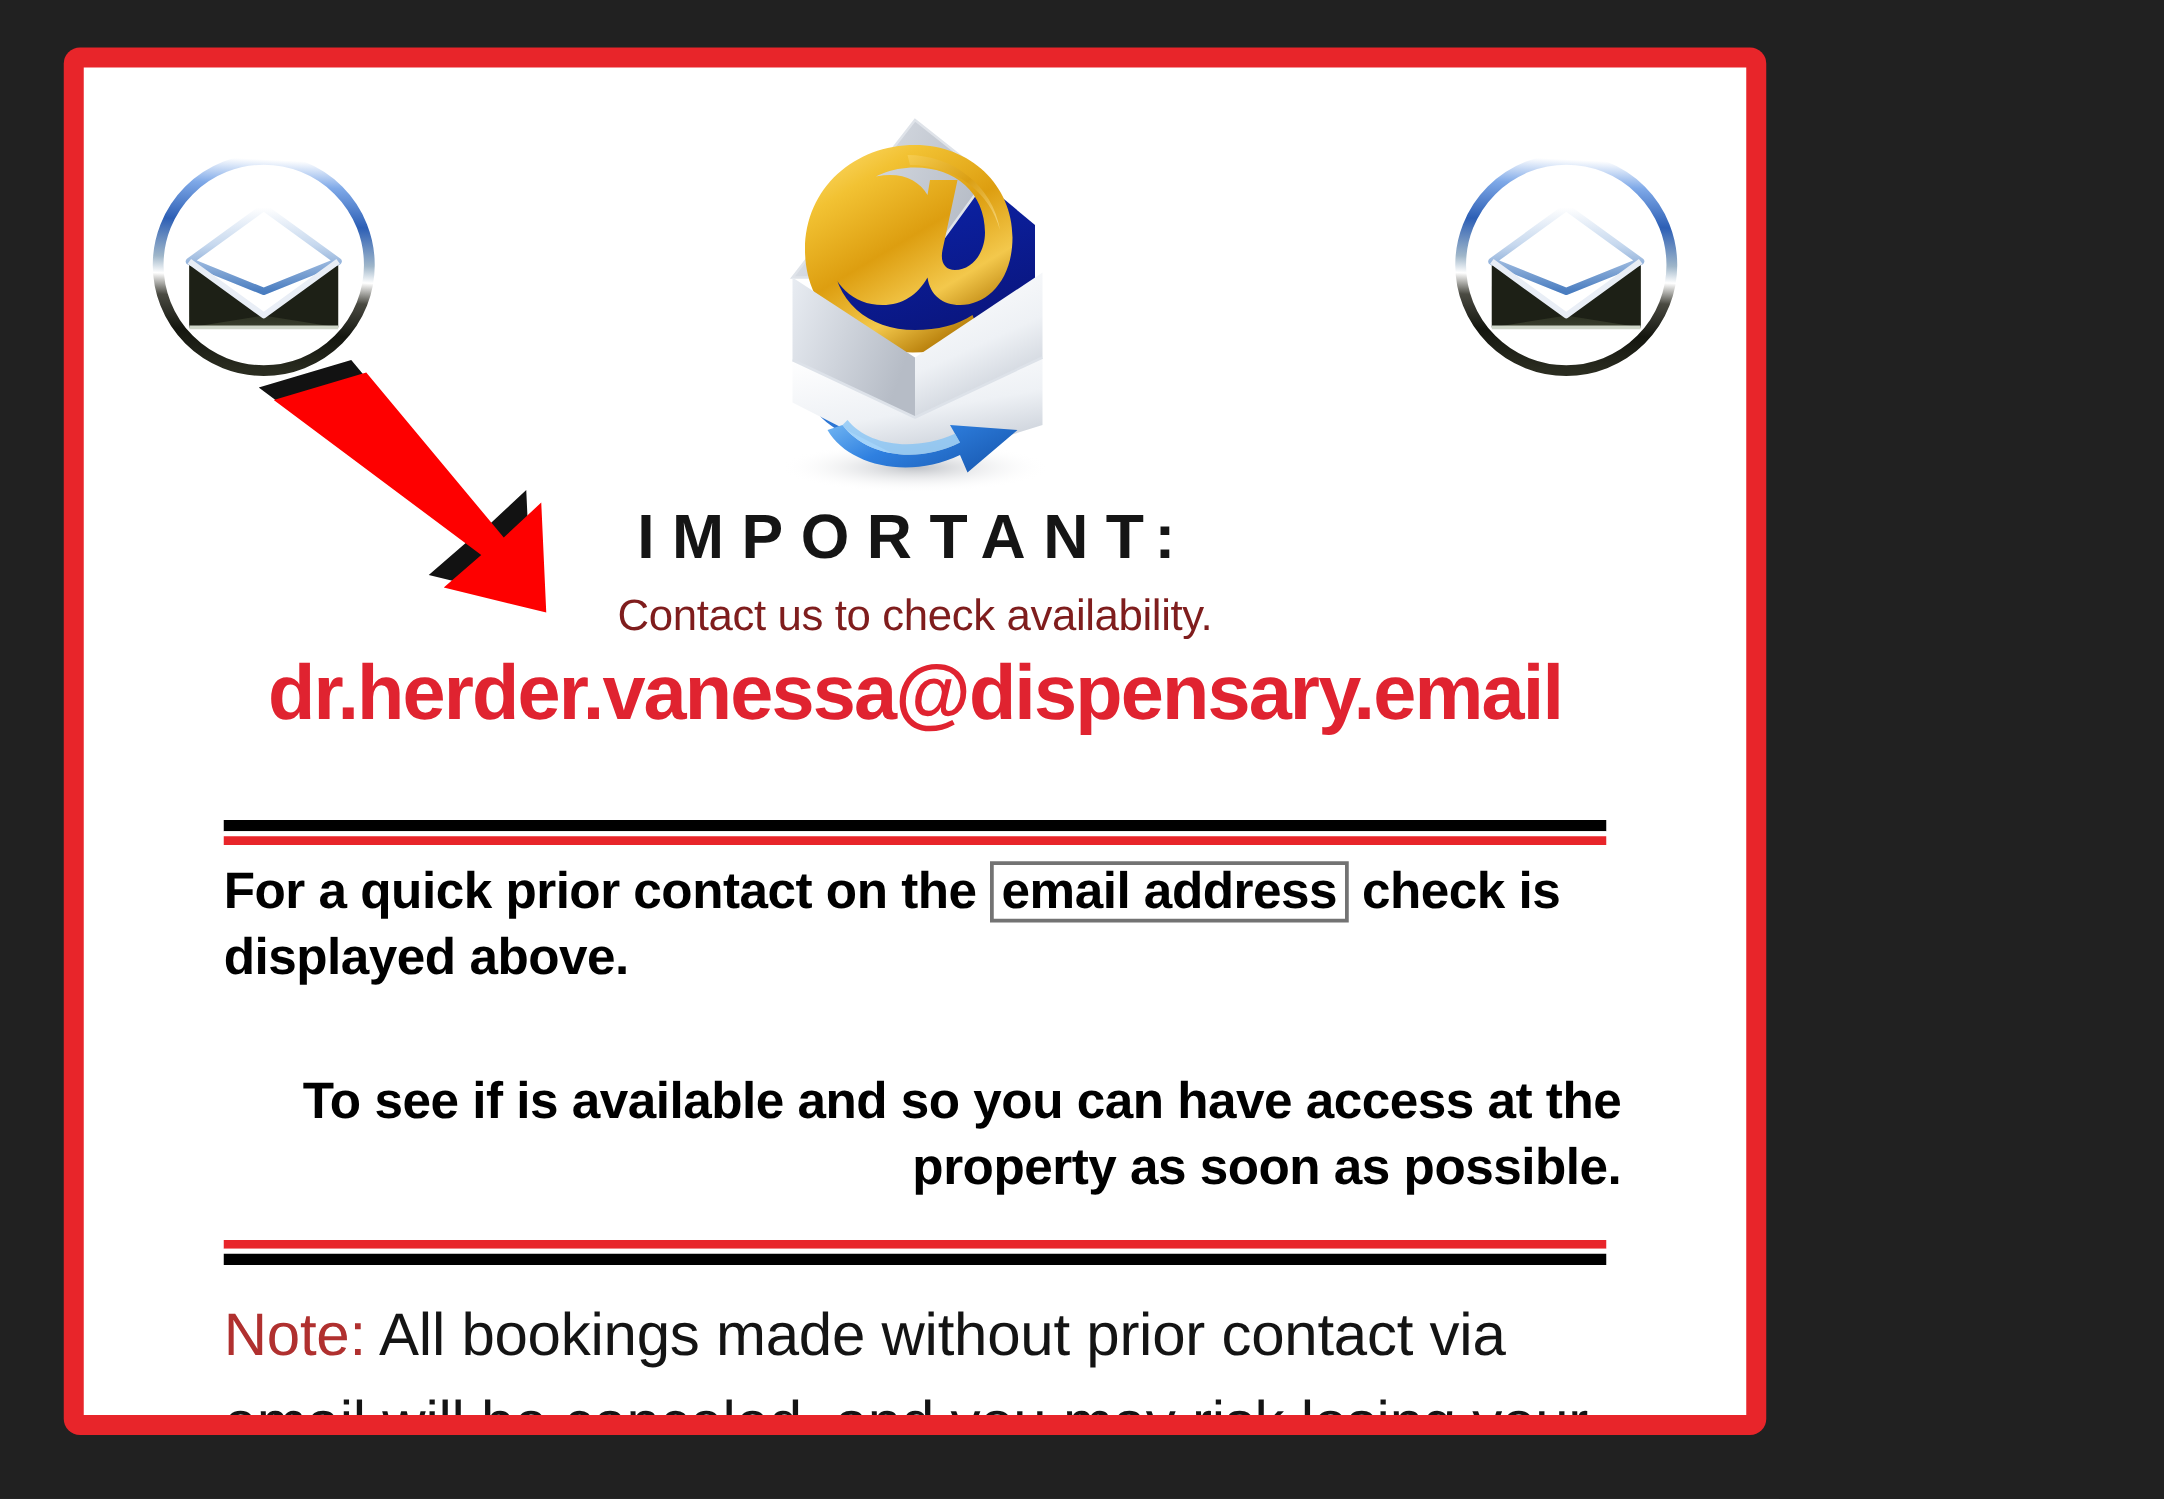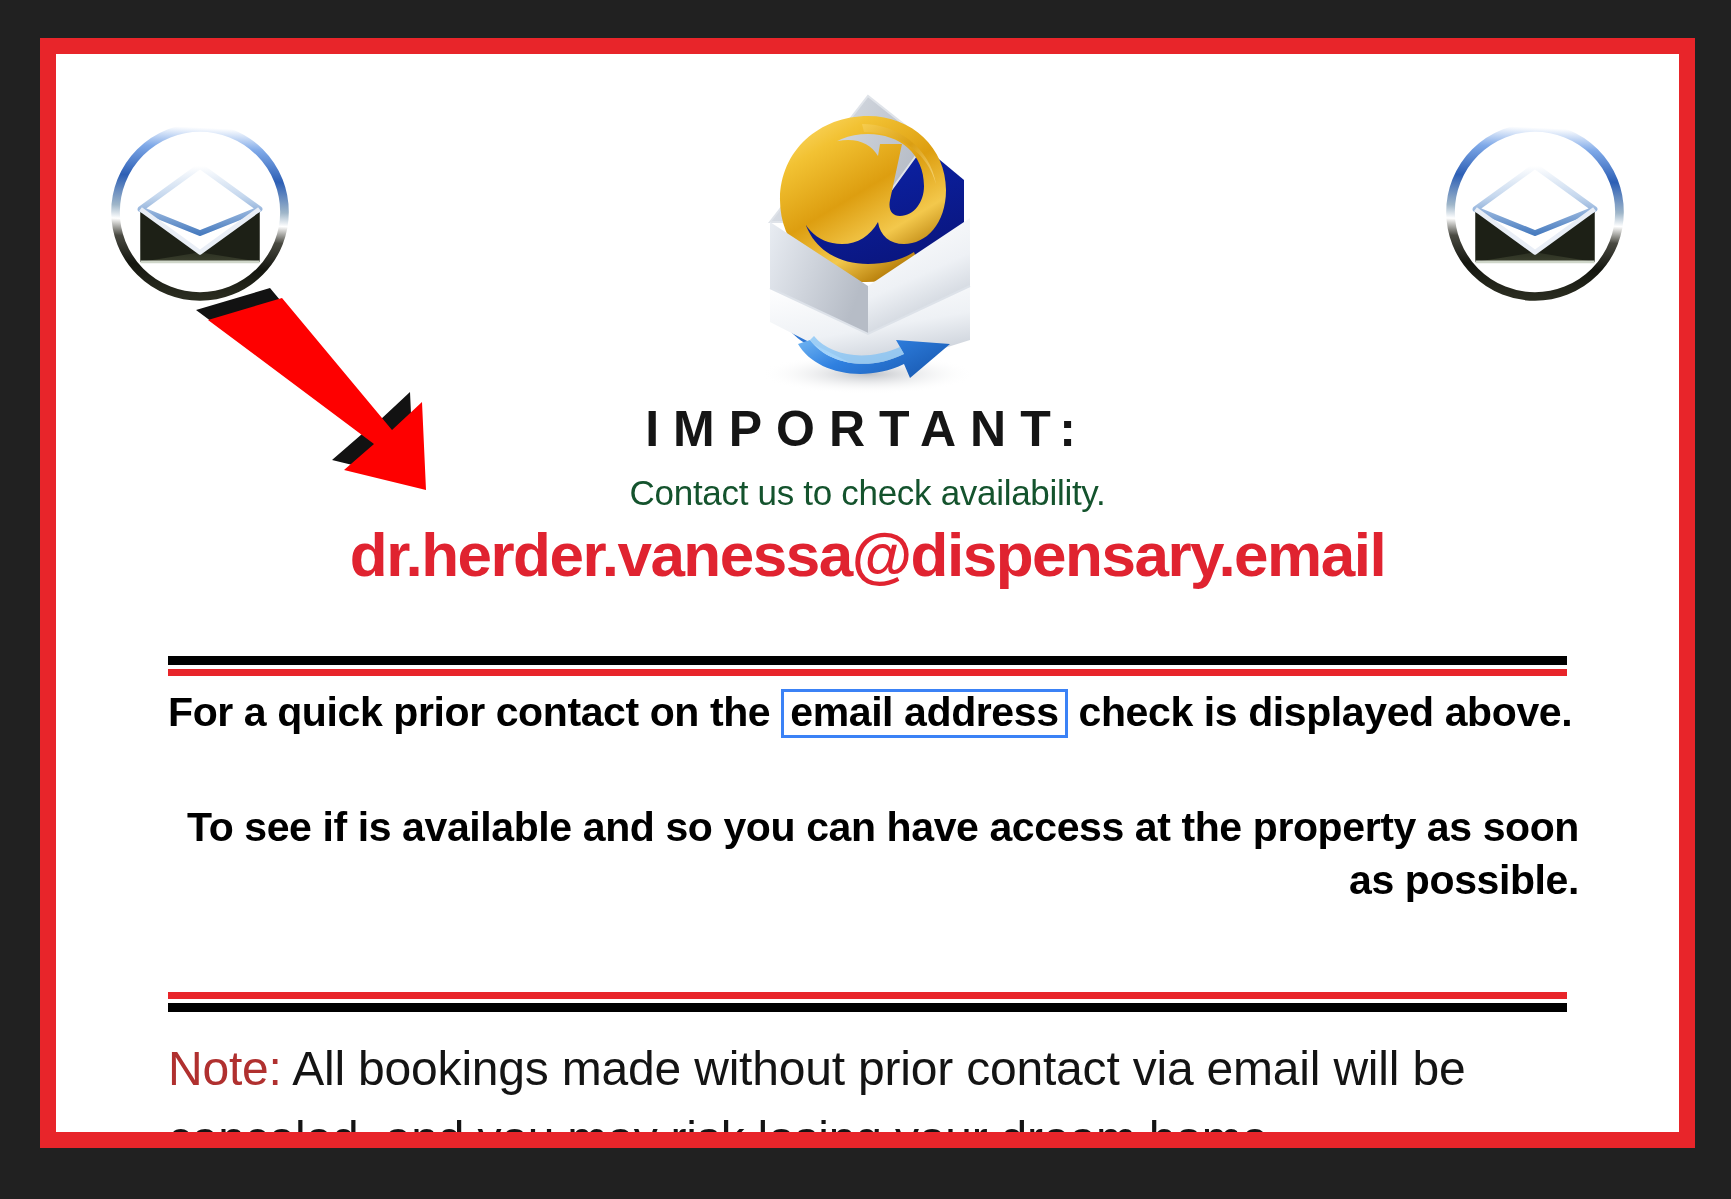--- a/index.html
+++ b/index.html
@@ -10,24 +10,25 @@
     overflow:hidden;
   }
   #poster {
     position:relative;
     width:1731px; height:1199px;
     background:#212121;
   }
   
   #frame {
     position:absolute;
-    left:40px; top:38px;
-    width:1655px; height:1110px;
+    left:51px; top:38px;
+    width:1362px; height:1110px;
     background:#e8252a;
     padding:16px;
+    border-radius:13px;
   }
   #card {
     position:relative;
     width:100%; height:100%;
     background:#ffffff;
     overflow:hidden;
   }
 
   
   .badge {
@@ -62,21 +63,21 @@
   #important {
     font-size:50px;
     font-weight:bold;
     letter-spacing:14px;
     color:#151515;
     line-height:1.1;
   }
   #subline {
     margin-top:16px;
     font-size:35px;
-    color:#14532d;
+    color:#7f1d1d;
     letter-spacing:-0.3px;
   }
   #email {
     margin-top:6px;
     font-size:62px;
     font-weight:bold;
     color:#e02330;
     letter-spacing:-1.5px;
     white-space:nowrap;
   }
@@ -96,21 +97,21 @@
   }
   .para {
     font-size:41px;
     font-weight:bold;
     color:#000000;
     line-height:1.29;
     letter-spacing:-0.4px;
   }
   .para + .para { margin-top:62px;text-align:right; }
   .boxed {
-    border:3px solid #3b82f6;
+    border:3px solid #737373;
     padding:0 6px 2px 6px;
     display:inline-block;
     line-height:1.0;
   }
 
   
   #note-block {
     position:absolute;
     left:112px; right:100px; top:980px;
     font-size:48px;

